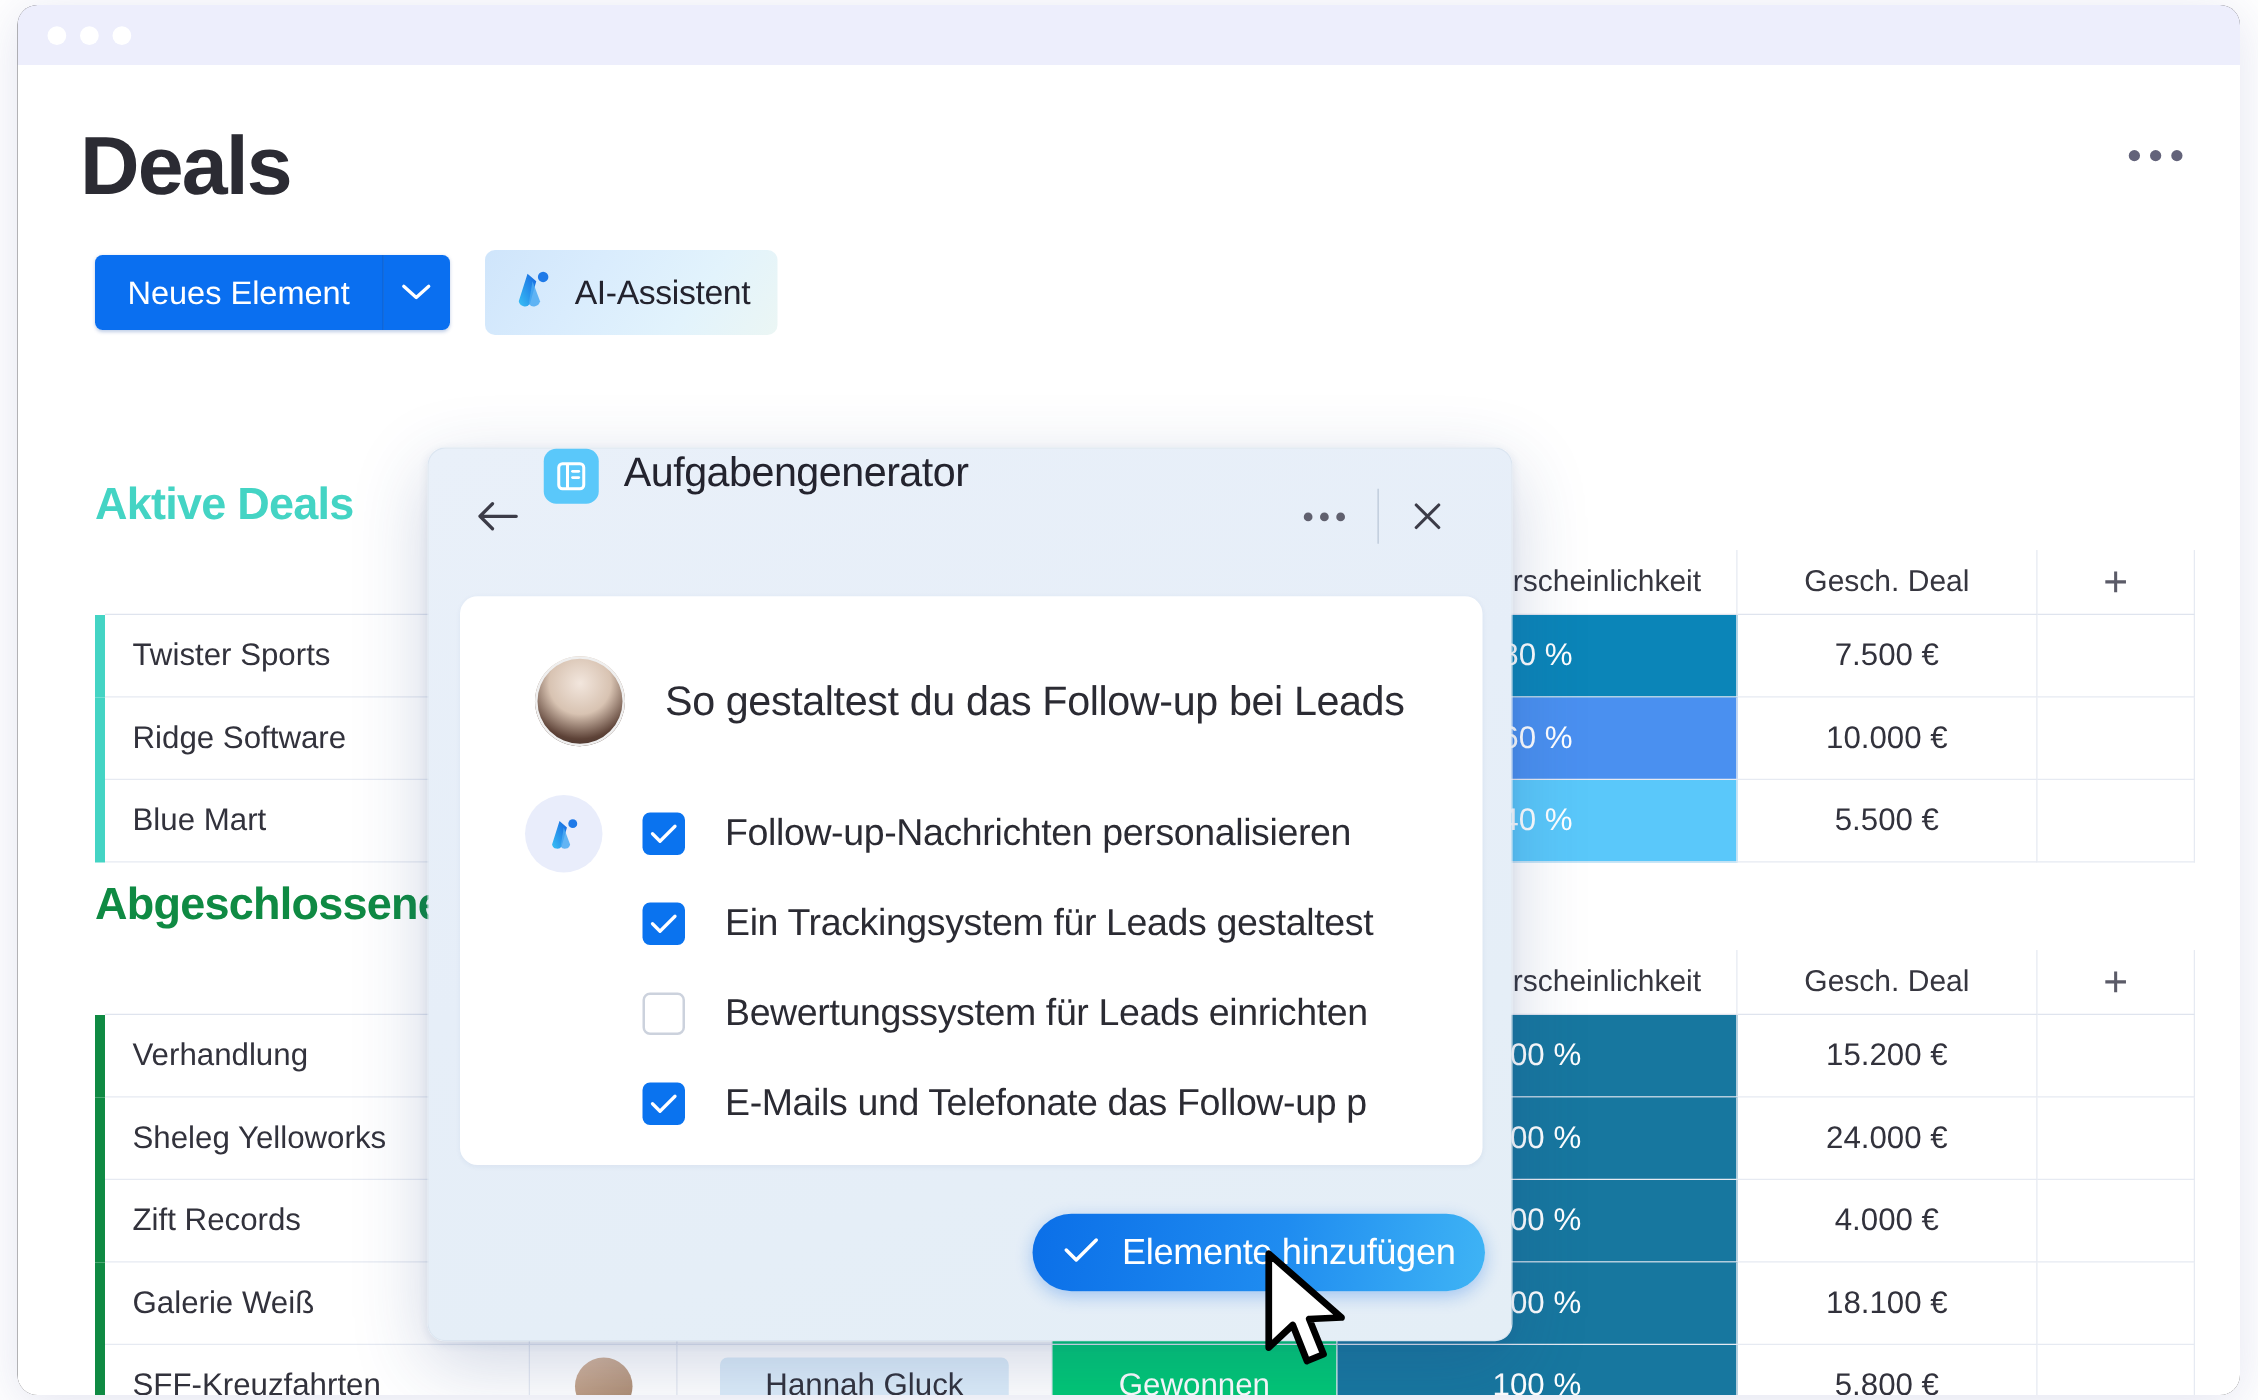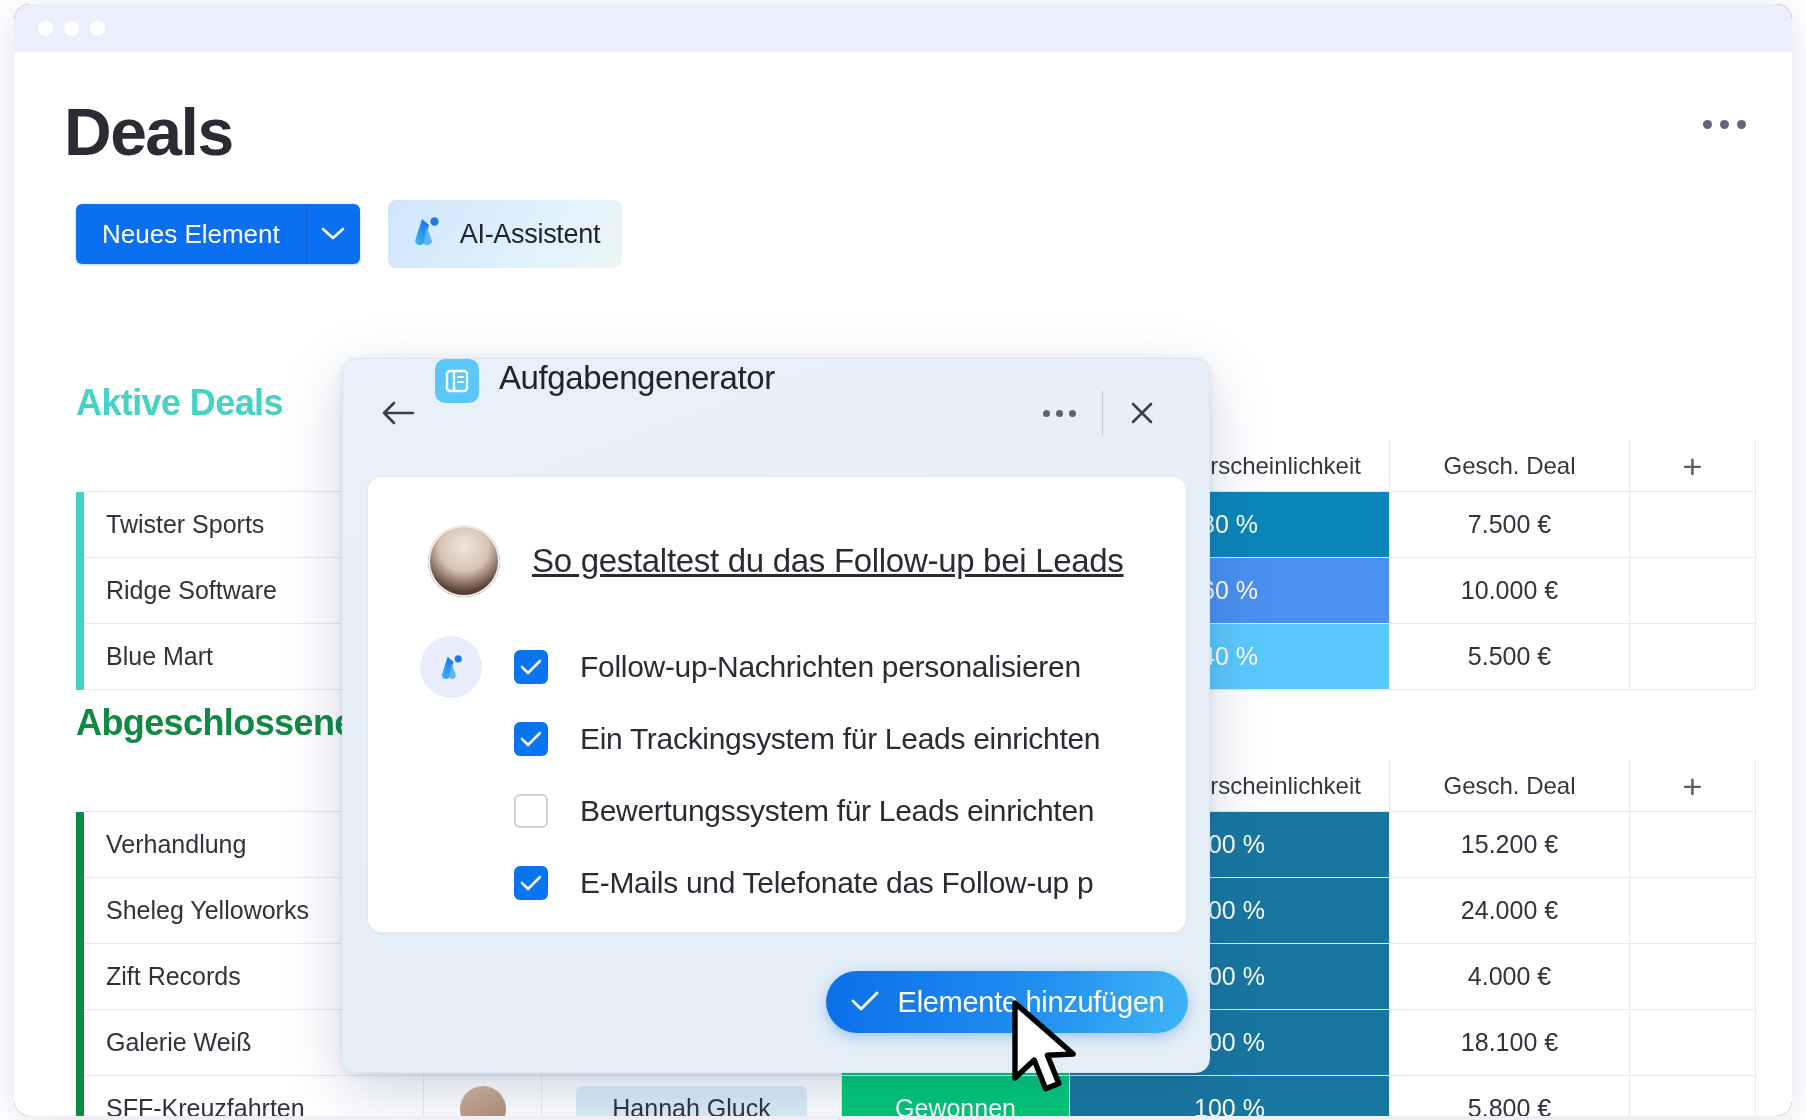--- a/index.html
+++ b/index.html
@@ -166,21 +166,21 @@
     background:#fff; border-radius: 14px;
     box-shadow: 0 1px 4px rgba(40,70,130,.06);
     overflow: hidden;
   }
   .suggestion-head { display:flex; align-items:center; gap: 32px; padding: 48px 0 0 60px; }
   .avatar-lg {
     width: 72px; height: 72px; border-radius: 50%; flex:0 0 72px;
     background: radial-gradient(circle at 50% 30%, #f2e6dd 0%, #d8c3b2 40%, #5d4237 72%, #2e2420 100%);
     box-shadow: inset 0 0 0 2px #efefef;
   }
-  .suggestion-text { font-size: 33px; color:#2b2b33; white-space: nowrap; letter-spacing:-.3px;text-decoration:underline; }
+  .suggestion-text { font-size: 33px; color:#2b2b33; white-space: nowrap; letter-spacing:-.3px; }
 
   .task-list { padding: 34px 0 0 0; }
   .task-row { display:flex; align-items:center; gap: 32px; height: 72px; padding-left: 60px; white-space: nowrap; }
   .ai-badge {
     width: 62px; height: 62px; border-radius: 50%; flex:0 0 62px;
     background:#e9edfb; display:flex; align-items:center; justify-content:center;
     margin-left: -8px;
   }
   .ai-badge-spacer { width: 62px; flex:0 0 62px; margin-left:-8px; }
   .cbx { width: 34px; height:34px; border-radius:6px; flex:0 0 34px; display:flex; align-items:center; justify-content:center; cursor:pointer; }
@@ -499,21 +499,21 @@
             <span class="task-label">Follow-up-Nachrichten personalisieren</span>
           </div>
 
           <div class="task-row">
             <span class="ai-badge-spacer"></span>
             <span class="cbx on">
               <svg width="22" height="16" viewBox="0 0 22 16">
                   <path d="M2 8 L8 14 L20 2" fill="none" stroke="#fff" stroke-width="2.6" stroke-linecap="round" stroke-linejoin="round"></path>
                 </svg>
             </span>
-            <span class="task-label">Ein Trackingsystem für Leads einrichten</span>
+            <span class="task-label">Ein Trackingsystem für Leads gestaltest</span>
           </div>
 
           <div class="task-row">
             <span class="ai-badge-spacer"></span>
             <span class="cbx off"></span>
             <span class="task-label">Bewertungssystem für Leads einrichten</span>
           </div>
 
           <div class="task-row">
             <span class="ai-badge-spacer"></span>

